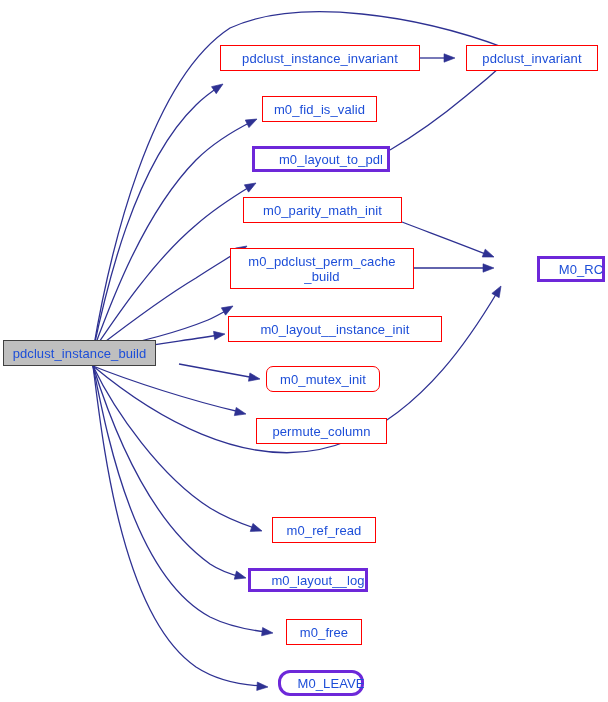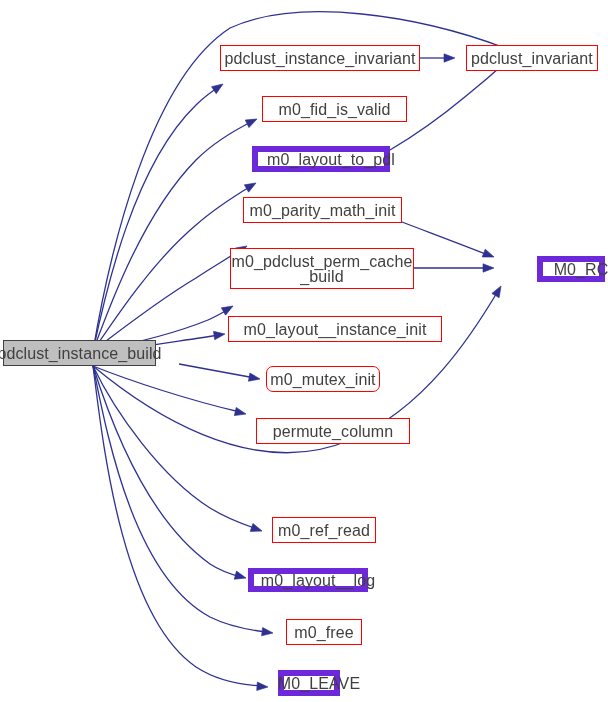--- a/index.html
+++ b/index.html
@@ -34,28 +34,28 @@
   }
   .node-box {
     position: absolute;
     box-sizing: border-box;
     display: flex;
     align-items: center;
     justify-content: center;
     text-align: center;
     background: #ffffff;
     border: 1px solid #ff0000;
-    color: #404040;
-    font-size: 16px;
+    color: #1d4ed8;
+    font-size: 13px;
     line-height: 15px;
     letter-spacing: 0.1px;
     white-space: pre-line;
   }
   .node-box.black {
-    border: 6px solid #6d28d9;
+    border: 3px solid #6d28d9;
     padding-left: 20px;
   }
   .node-box.root {
     background: #bfbfbf;
     border: 1px solid #404040;
   }
 </style>
 </head>
 <body>
 
@@ -97,27 +97,27 @@
         <path class="edge-path" d="M402,222 C428,232 463,245 488,255"></path>
         <polygon points="0,0 -11,-4.2 -11,4.2" class="arrow-head" transform="translate(494,257) rotate(21)"></polygon>
         <path class="edge-path" d="M414,268 L488,268"></path>
         <polygon points="0,0 -11,-4.2 -11,4.2" class="arrow-head" transform="translate(494,268) rotate(0)"></polygon>
       </g>
   </svg>
   <div id="node-layer">
       <div class="node-box root" style="left: 3px; top: 340px; width: 153px; height: 26px;">pdclust_instance_build</div>
       <div class="node-box" style="left: 220px; top: 45px; width: 200px; height: 26px;">pdclust_instance_invariant</div>
       <div class="node-box" style="left: 466px; top: 45px; width: 132px; height: 26px;">pdclust_invariant</div>
-      <div class="node-box" style="left: 262px; top: 96px; width: 145px; height: 26px;">m0_fid_is_valid</div>
+      <div class="node-box" style="left: 262px; top: 96px; width: 115px; height: 26px;">m0_fid_is_valid</div>
       <div class="node-box black" style="left: 252px; top: 146px; width: 138px; height: 26px;">m0_layout_to_pdl</div>
       <div class="node-box" style="left: 243px; top: 197px; width: 159px; height: 26px; text-align: right;">m0_parity_math_init</div>
       <div class="node-box" style="left: 230px; top: 248px; width: 184px; height: 41px;">m0_pdclust_perm_cache
 _build</div>
       <div class="node-box black" style="left: 502px; top: 256px; width: 68px; height: 26px; margin-left: 35px;">M0_RC</div>
       <div class="node-box" style="left: 228px; top: 316px; width: 214px; height: 26px;">m0_layout__instance_init</div>
       <div class="node-box" style="left: 266px; top: 366px; width: 114px; height: 26px; border-radius: 7px;">m0_mutex_init</div>
-      <div class="node-box" style="left: 256px; top: 418px; width: 154px; height: 26px;">permute_column</div>
+      <div class="node-box" style="left: 256px; top: 418px; width: 131px; height: 26px;">permute_column</div>
       <div class="node-box" style="left: 272px; top: 517px; width: 104px; height: 26px;">m0_ref_read</div>
       <div class="node-box black" style="left: 248px; top: 568px; width: 120px; height: 24px;">m0_layout__log</div>
       <div class="node-box" style="left: 286px; top: 619px; width: 76px; height: 26px;">m0_free</div>
-      <div class="node-box black" style="left: 278px; top: 670px; width: 62px; height: 26px;">M0_LEAVE</div>
+      <div class="node-box black" style="left: 278px; top: 670px; width: 86px; height: 26px; border-radius: 12px;">M0_LEAVE</div>
     </div>
 </div>
 
 </body></html>

